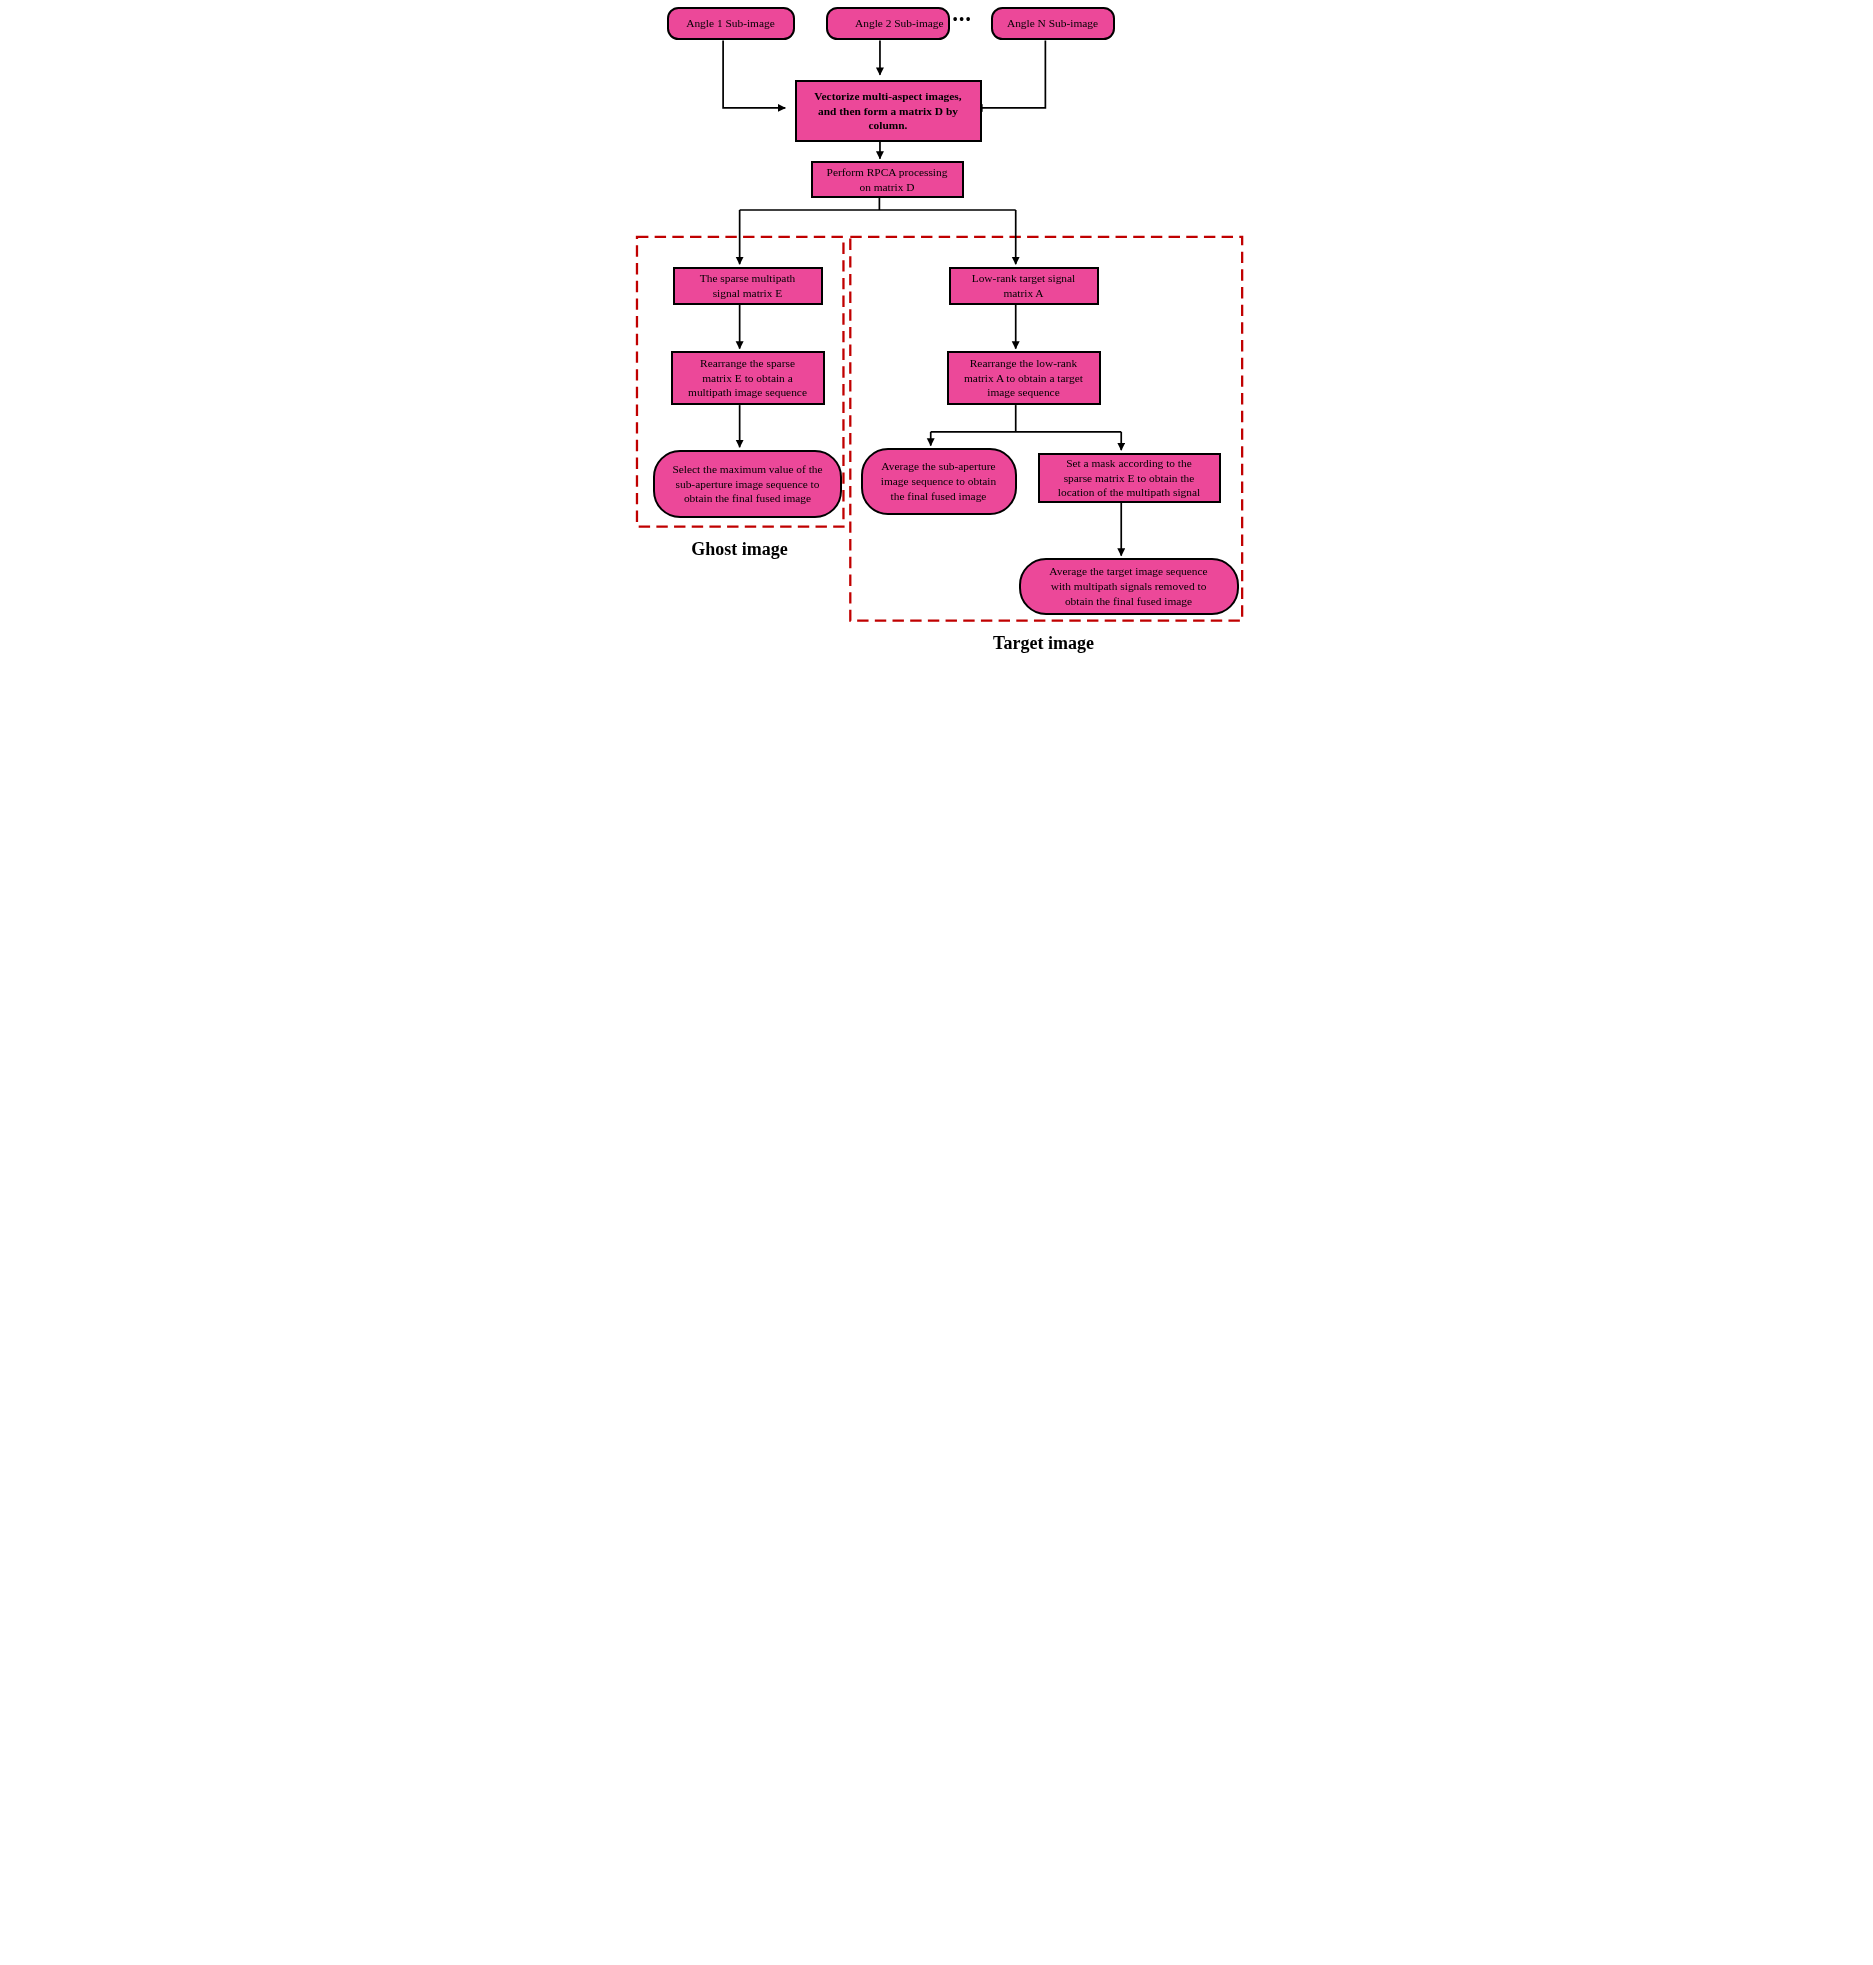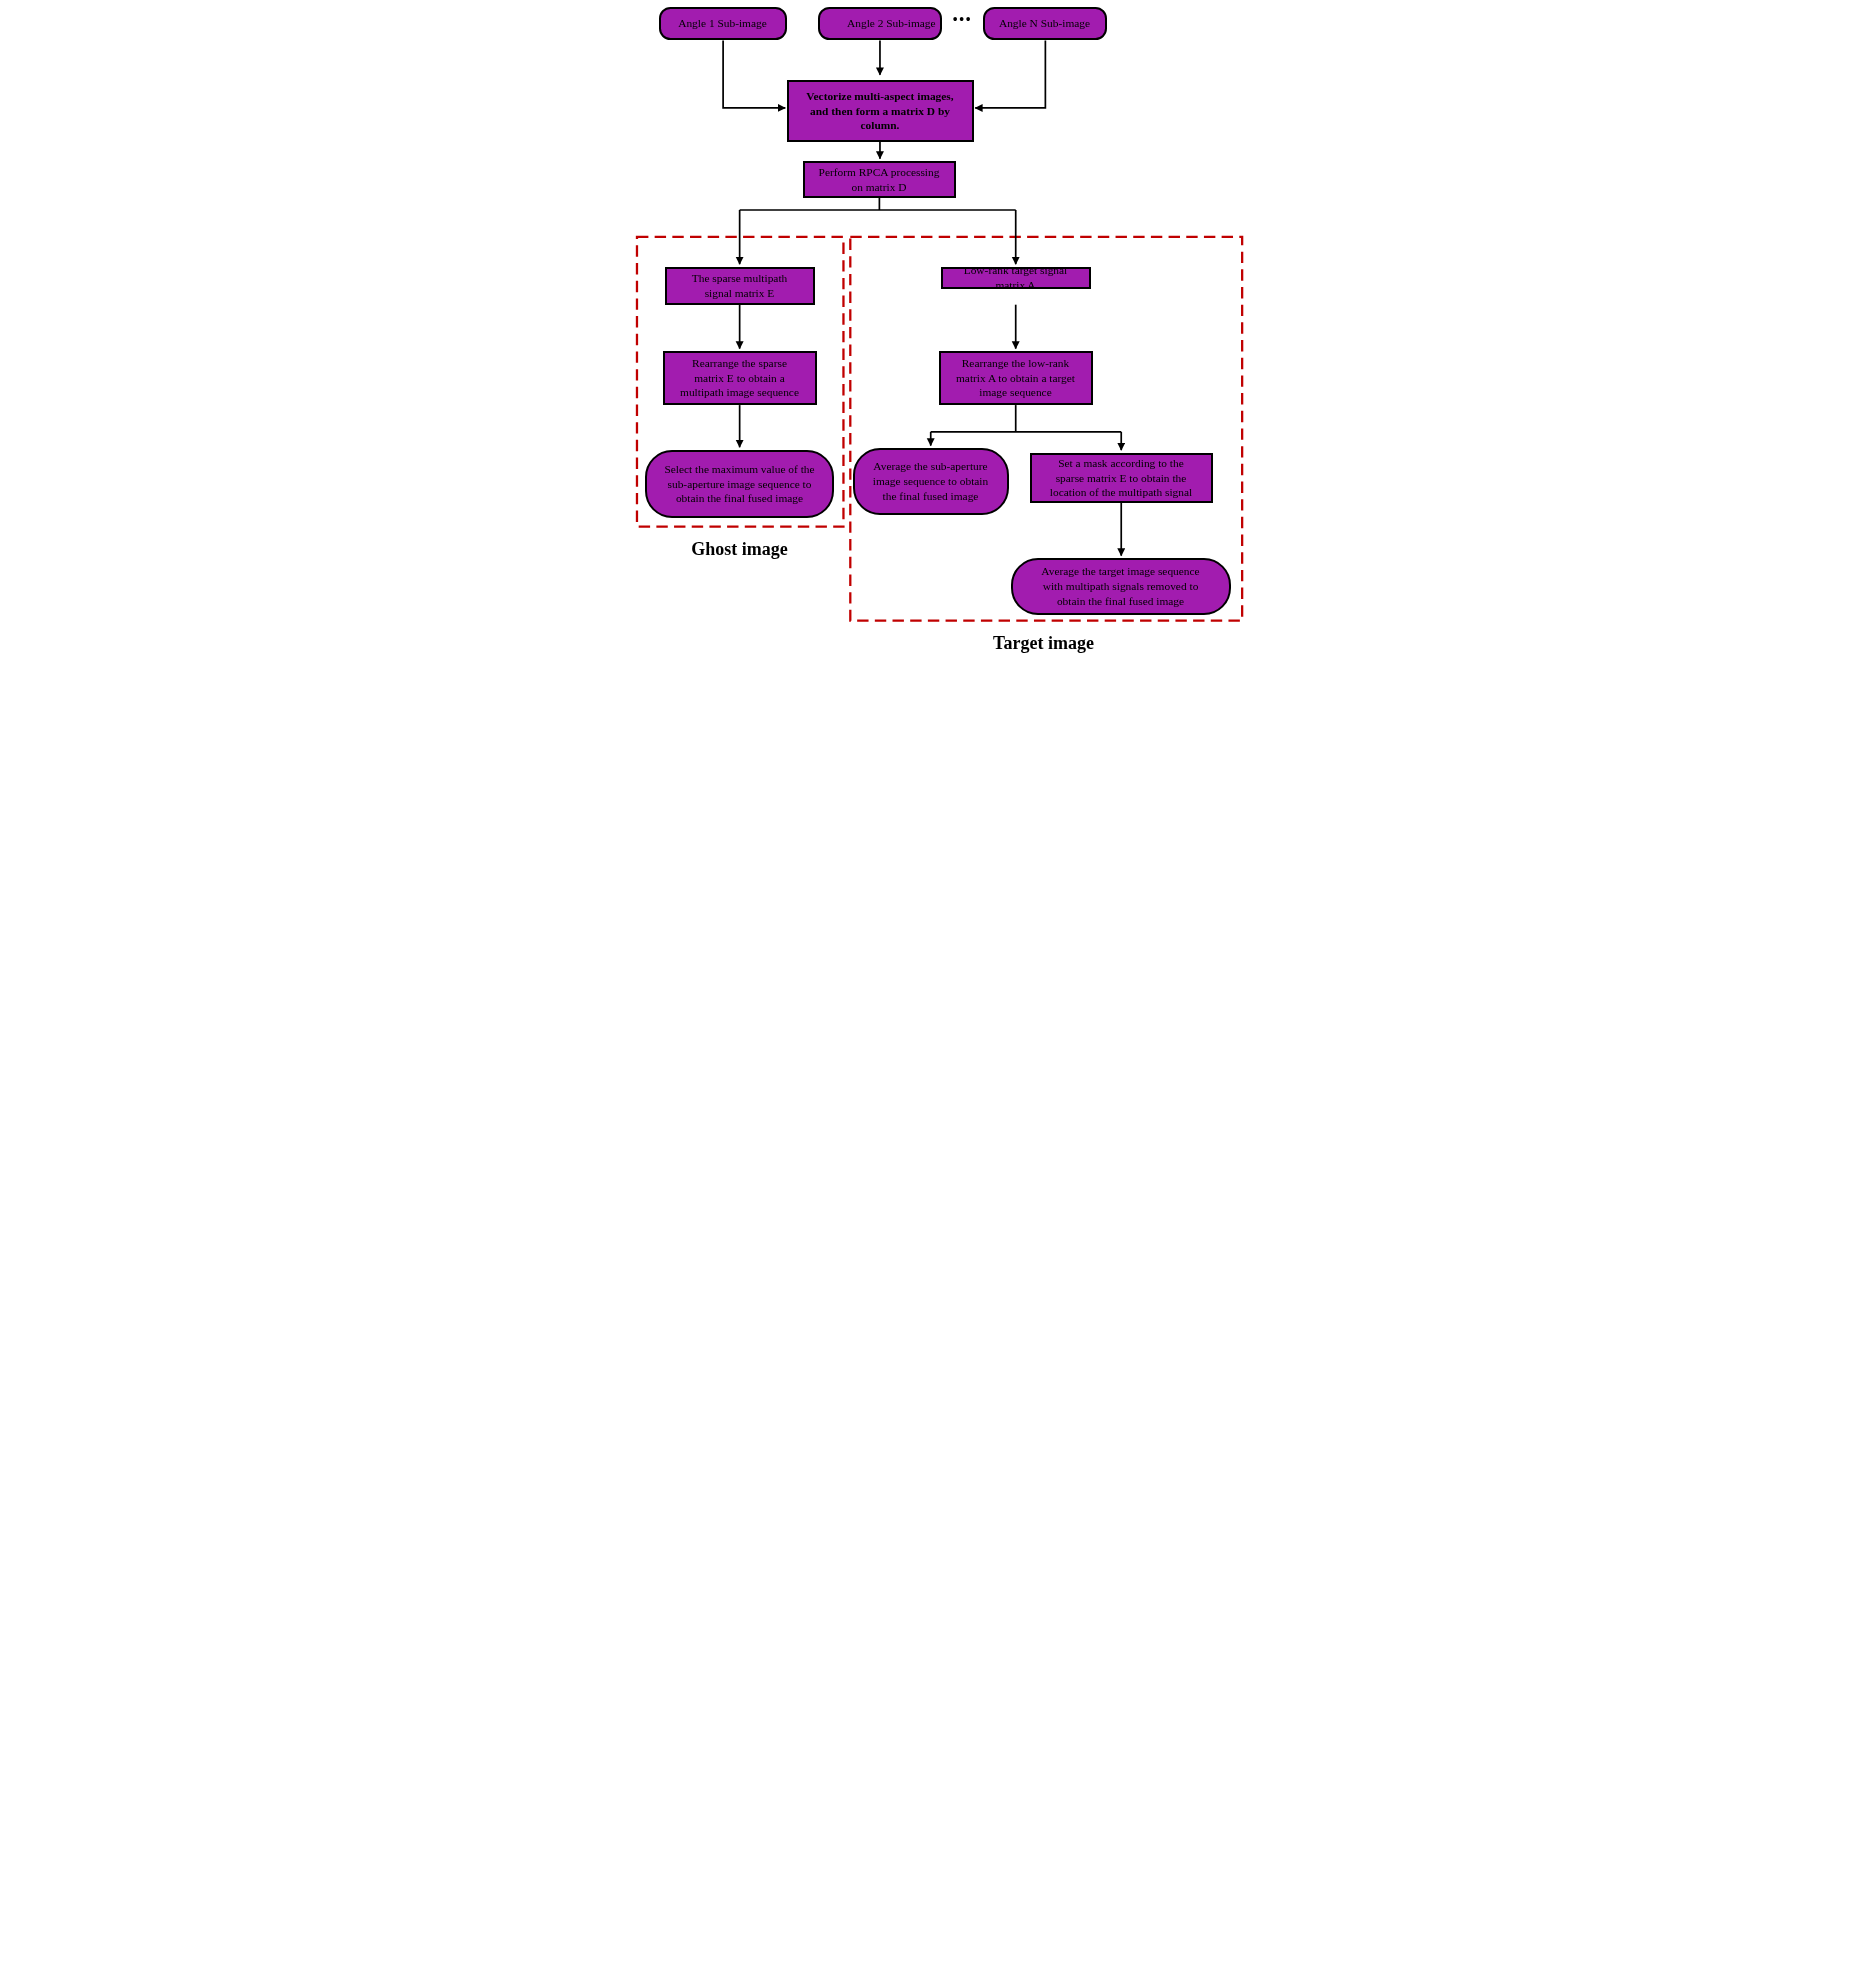--- a/index.html
+++ b/index.html
@@ -35,30 +35,31 @@
   .arrowhead{ fill:var(--stroke,#000); }
   .group-box{
     fill:none;
     stroke:var(--group-outline,#c00000);
     stroke-width:4;
     stroke-dasharray:20 11;
   }
   .node{
     position:absolute;
     box-sizing:border-box;
-    background:#a21caf;
+    background:#ec4899;
     border:2.3px solid var(--stroke,#000);
     display:flex;
     flex-direction:column;
     align-items:center;
     justify-content:center;
     text-align:center;
     font-size:11.4px;
     line-height:1.3;
     padding:1.1px 3.4px;
+    margin-left:8px;
   }
   .node span{ display:block; white-space:nowrap; }
   .pill{ border-radius:11.4px; border-width:2.9px; font-size:11.4px; }
   .stadium{ border-radius:27px; border-width:2.9px; }
   .dots{
     position:absolute;
     display:flex;
     align-items:center;
     justify-content:center;
     font-size:13.7px;
@@ -147,21 +148,21 @@
     <span>matrix E to obtain a</span>
     <span>multipath image sequence</span>
   </div>
 
   <div class="node stadium" style="left:20.5px; top:450px; width:189px; height:68px;">
     <span>Select the maximum value of the</span>
     <span>sub-aperture image sequence to</span>
     <span>obtain the final fused image</span>
   </div>
 
-  <div class="node" style="left:316px; top:267px; width:150px; height:22px;">
+  <div class="node" style="left:316px; top:267px; width:150px; height:38px;">
     <span>Low-rank target signal</span>
     <span>matrix A</span>
   </div>
 
   <div class="node" style="left:314px; top:351px; width:154px; height:54px;">
     <span>Rearrange the low-rank</span>
     <span>matrix A to obtain a target</span>
     <span>image sequence</span>
   </div>
 

